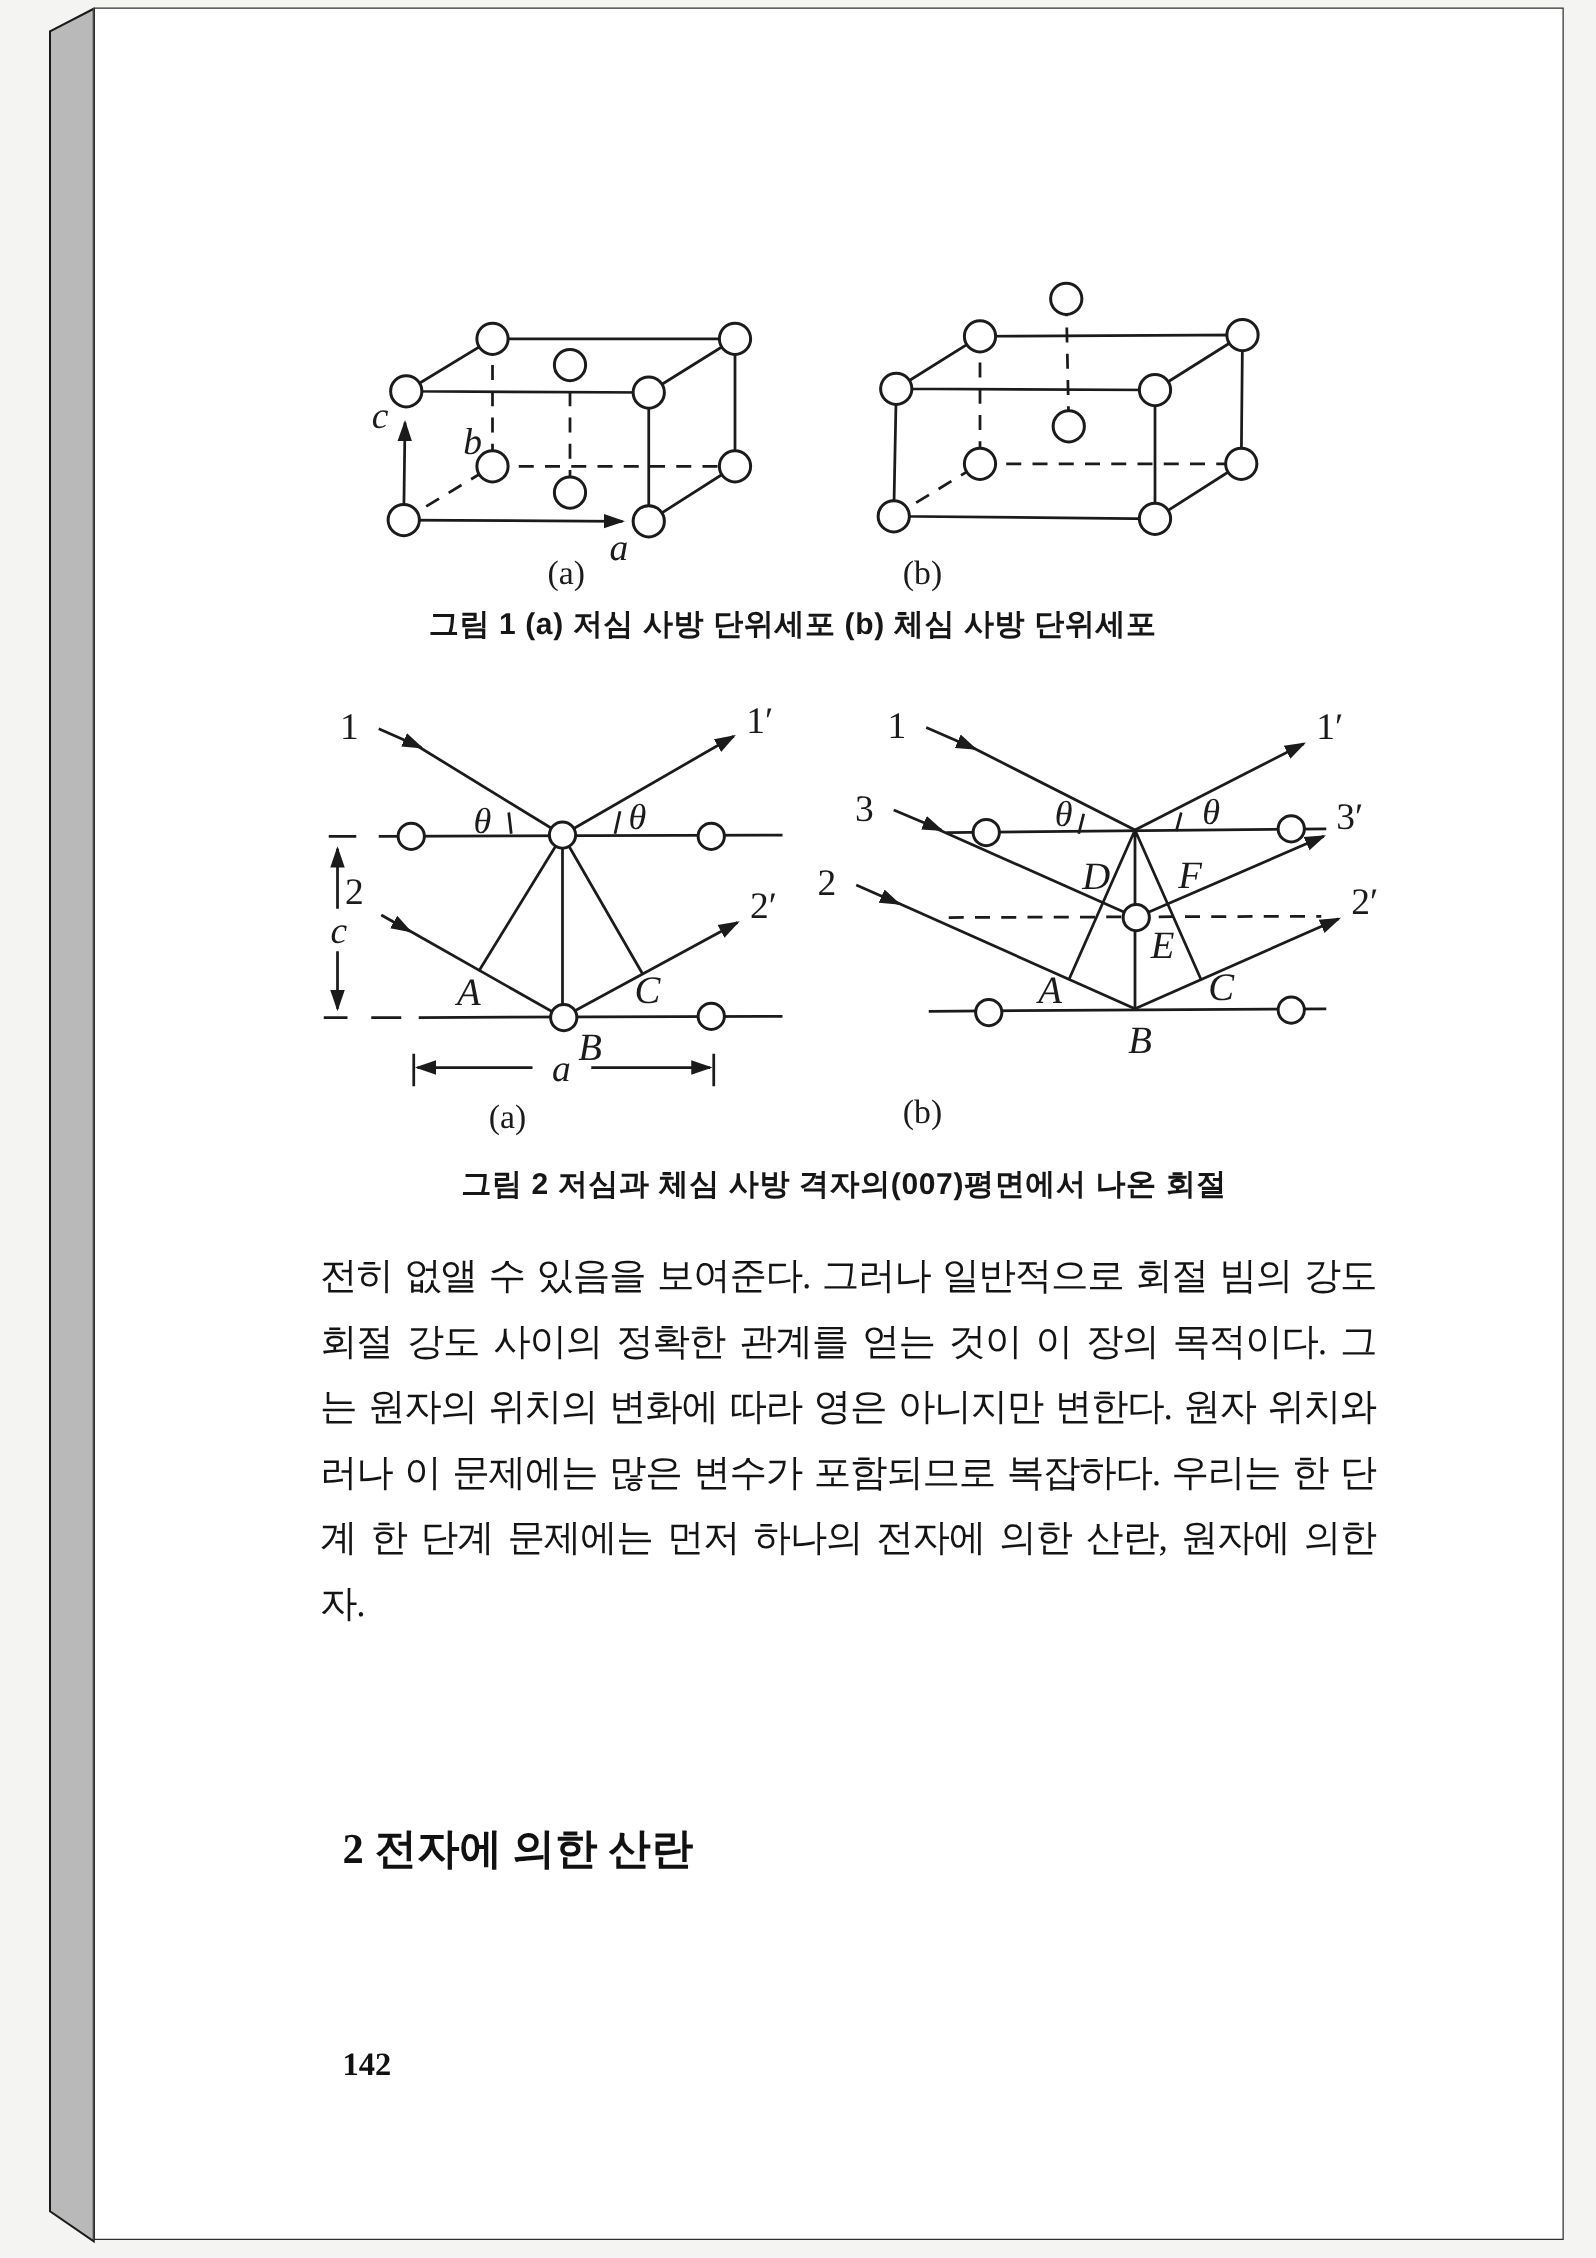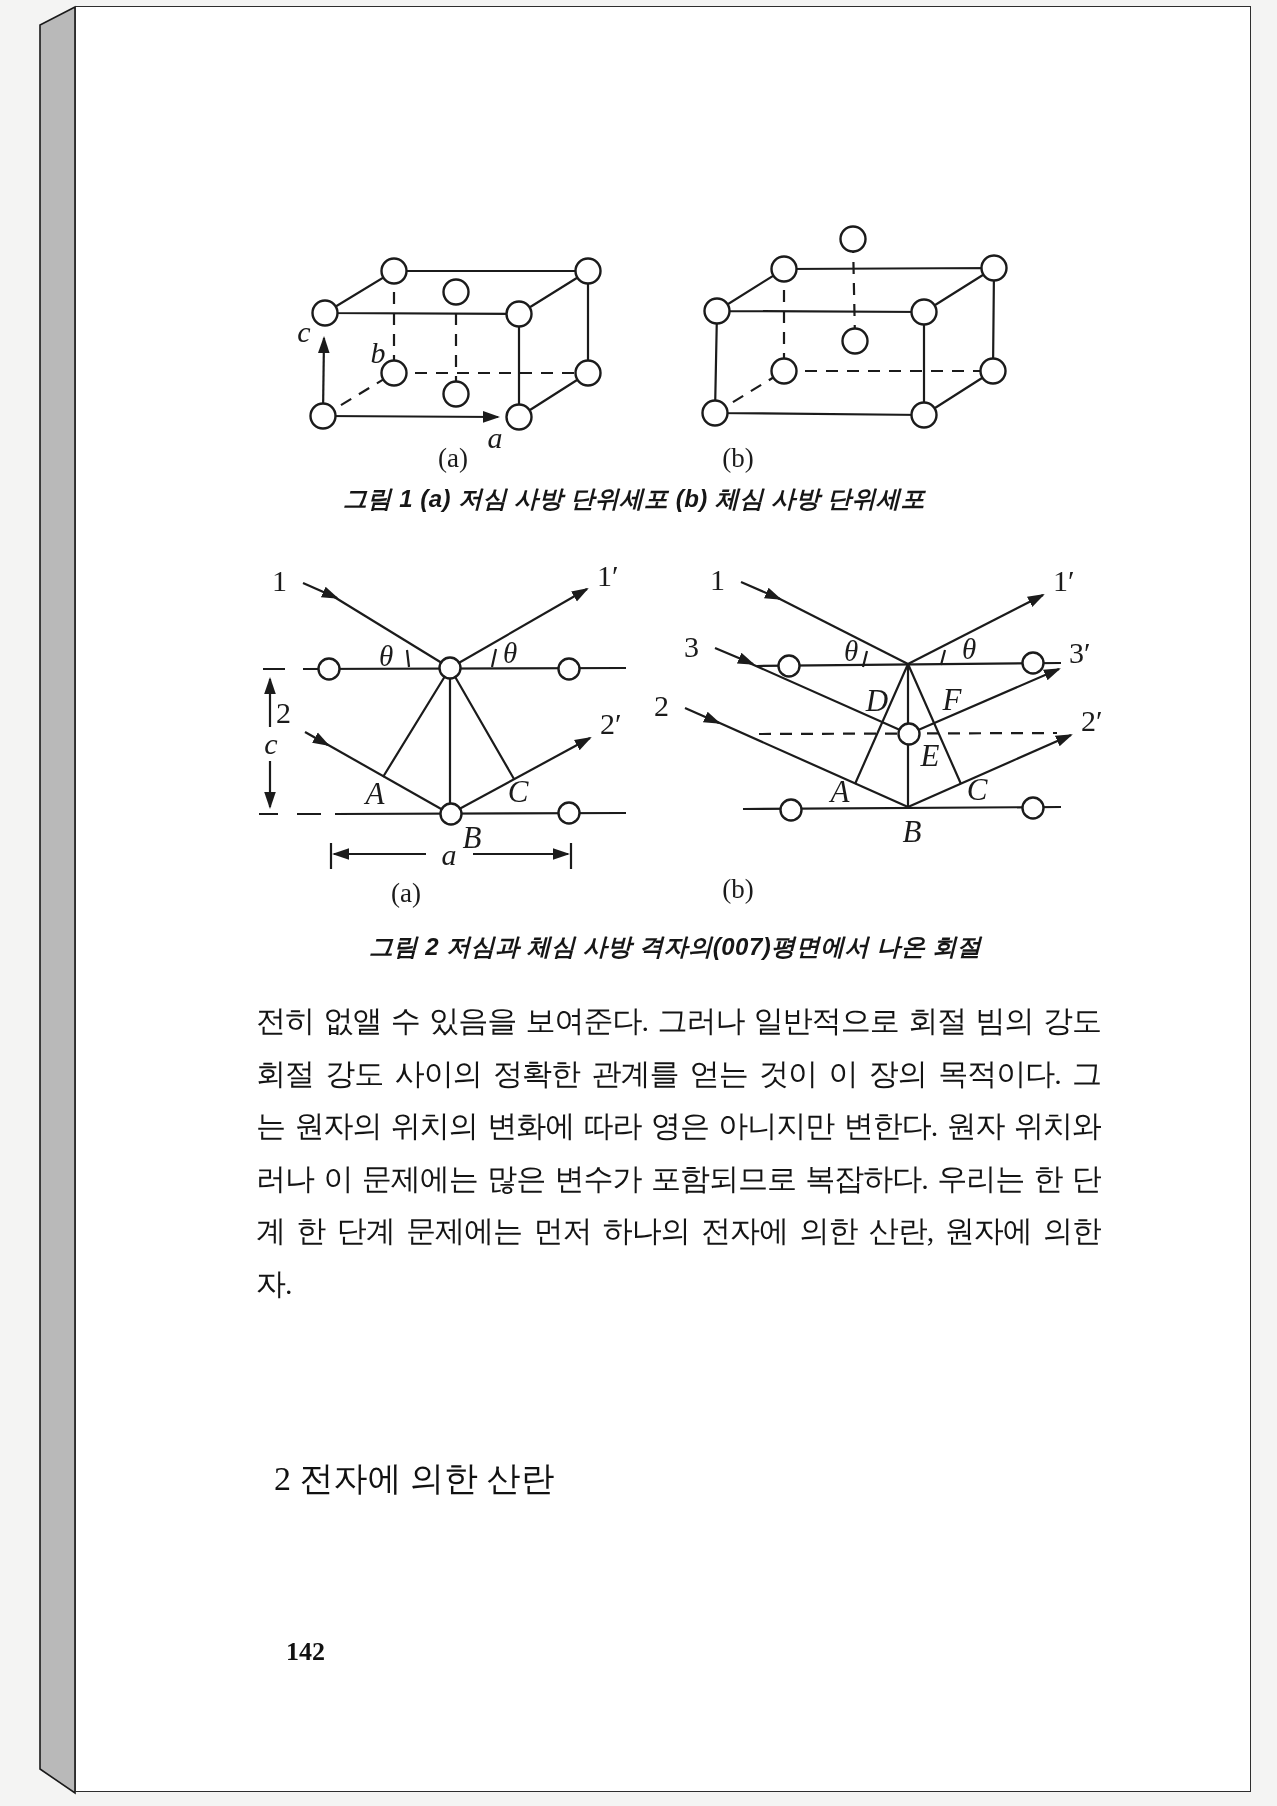--- a/index.html
+++ b/index.html
@@ -1,29 +1,29 @@
 <!DOCTYPE html>
 <html><head>
 <meta charset="utf-8">
 <style>
   html,body{margin:0;padding:0;background:#f4f4f3;width:1277px;height:1806px;overflow:hidden;}
   .pg{position:absolute;left:75px;top:6px;width:1176px;height:1786px;background:#ffffff;
       border:1px solid #2e2e2e;box-sizing:border-box;}
   .spine{position:absolute;left:39px;top:5px;}
   .abs{position:absolute;}
   .cap{font-family:"Liberation Sans","DejaVu Sans",sans-serif;font-weight:600;font-size:24px;
-       color:#161616;white-space:nowrap;letter-spacing:0.5px;font-style:italic;}
+       color:#161616;white-space:nowrap;letter-spacing:0.5px;}
   .bodytxt{font-family:"Liberation Serif","DejaVu Serif",serif;font-size:30px;color:#141414;
        letter-spacing:-1px;width:845px;}
   .bline{line-height:52.5px;text-align:justify;text-align-last:justify;height:52.5px;overflow:hidden;}
   .bline.first{text-indent:22px;}
   .bline.last{text-align:left;text-align-last:left;}
-  .heading{font-family:"Liberation Serif","DejaVu Serif",serif;font-weight:400;font-size:34px;
+  .heading{font-family:"Liberation Serif","DejaVu Serif",serif;font-weight:700;font-size:34px;
        color:#111;white-space:nowrap;}
-  .pageno{font-family:"Liberation Serif","DejaVu Serif",serif;font-weight:700;font-size:26px;color:#111;margin-left:12px;}
+  .pageno{font-family:"Liberation Serif","DejaVu Serif",serif;font-weight:700;font-size:26px;color:#111;}
   svg text{font-family:"Liberation Serif","DejaVu Serif",serif;fill:#1b1b1b;}
   .it{font-style:italic;}
   .fig-line{stroke:#1b1b1b;stroke-width:2.2;fill:none;}
   .fig-dash{stroke:#1b1b1b;stroke-width:2.2;fill:none;stroke-dasharray:12 9;}
   .atom{fill:#ffffff;stroke:#1b1b1b;stroke-width:2.4;}
 </style>
 </head>
 <body>
 
 <svg class="spine" width="38" height="1794" viewBox="0 0 38 1794">

